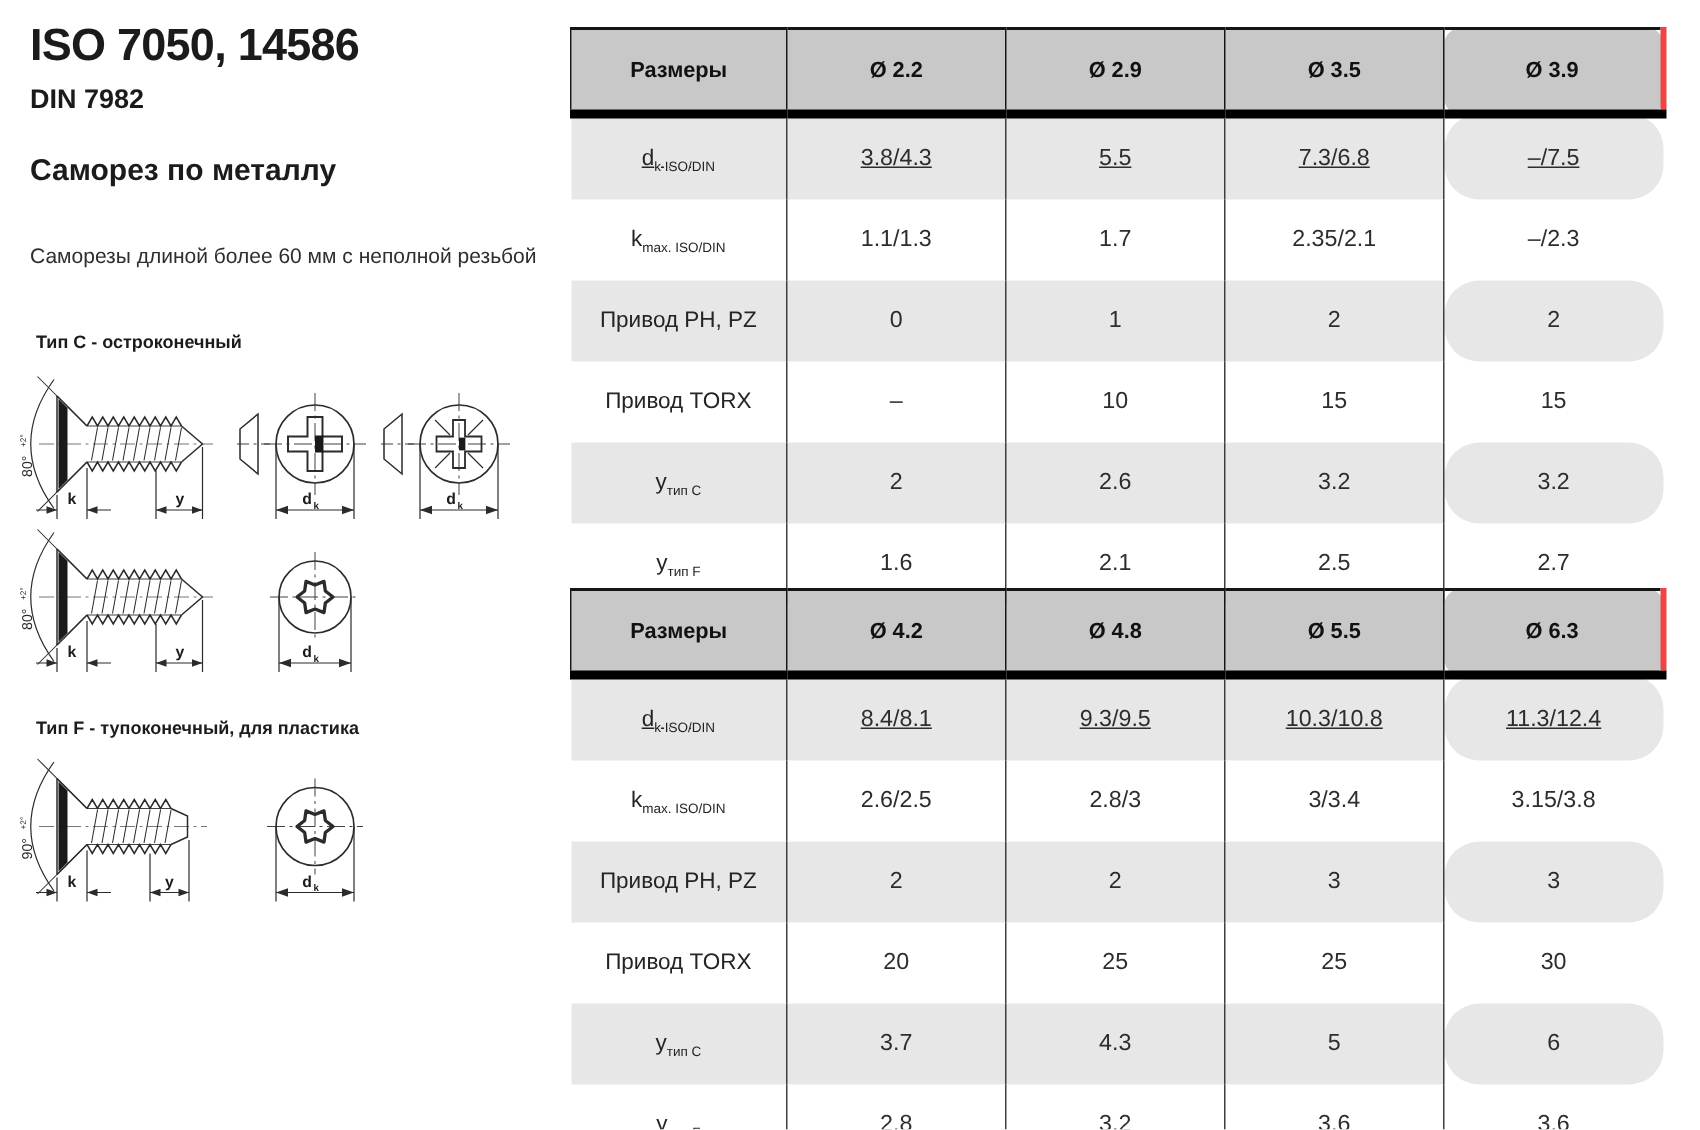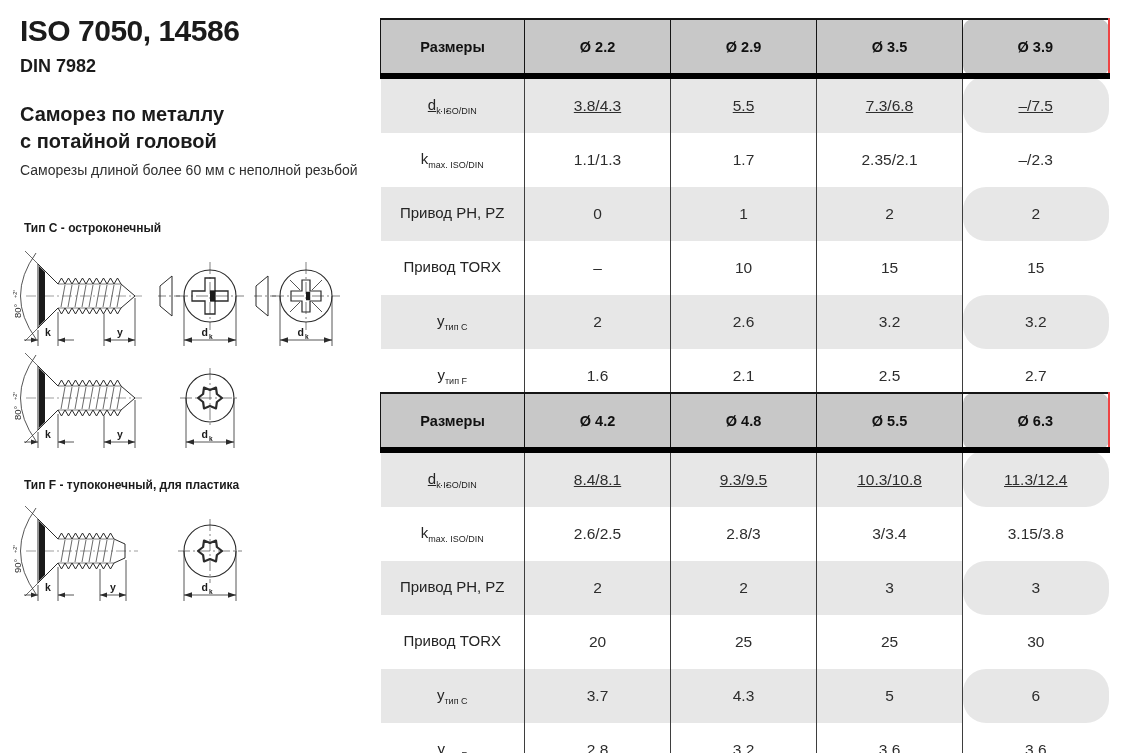--- a/index.html
+++ b/index.html
@@ -16,41 +16,40 @@
 
   
   .tblwrap{left:380px;width:728px;}
   table.spec{border-collapse:collapse;table-layout:fixed;width:728px;}
   table.spec col.c0{width:144px;}
   table.spec col.cv{width:146px;}
   table.spec th{height:25px;background:#c8c8c8;font-size:14.5px;font-weight:bold;color:#111;
      border-top:2px solid #151515;border-bottom:2px solid #151515;text-align:center;padding:14px;}
   table.spec th + th{border-left:1px solid #151515;}
   table.spec th:first-child{border-left:1px solid #151515;}
-  table.spec th:last-child{border-right:2px solid #ef4444;border-radius:10px;}
+  table.spec th:last-child{border-right:4px solid #ef4444;border-radius:10px;}
   table.spec td{height:54px;text-align:center;vertical-align:middle;font-size:15.5px;color:#2d2d2d;
      padding:0;border-right:1px solid #3e3e3e;}
   table.spec td:last-child{border-right:none;border-radius:23px;}
   table.spec tbody tr:first-child td{border-top:6px solid #000000;text-decoration:underline;}
   table.spec tr.gray td{background:#e7e7e7;}
   table.spec td.lbl{font-size:15px;color:#242424;}
   .sub{font-size:9px;vertical-align:-4px;letter-spacing:0;}
   
   svg text{font-family:"Liberation Sans",sans-serif;}
 </style>
 </head>
 <body>
 
 <div class="page">
 
   <div class="abs title">ISO 7050, 14586</div>
   <div class="abs subtitle">DIN 7982</div>
   <div class="abs prodname">
     <div>Саморез по металлу</div>
-    <div>с потайной головой</div>
   </div>
   <div class="abs desc">
     <div>Саморезы длиной более 60 мм с неполной резьбой</div>
   </div>
   <div class="abs typelabel" style="left:24px;top:221px;">Тип С - остроконечный</div>
   <div class="abs typelabel" style="left:24px;top:478px;">Тип F - тупоконечный, для пластика</div>
 
   <svg class="abs" style="left:8px;top:250px;" width="352" height="100" viewBox="0 0 352 100">
     <g stroke="#2b2b2b" stroke-width="1" fill="none">
 

